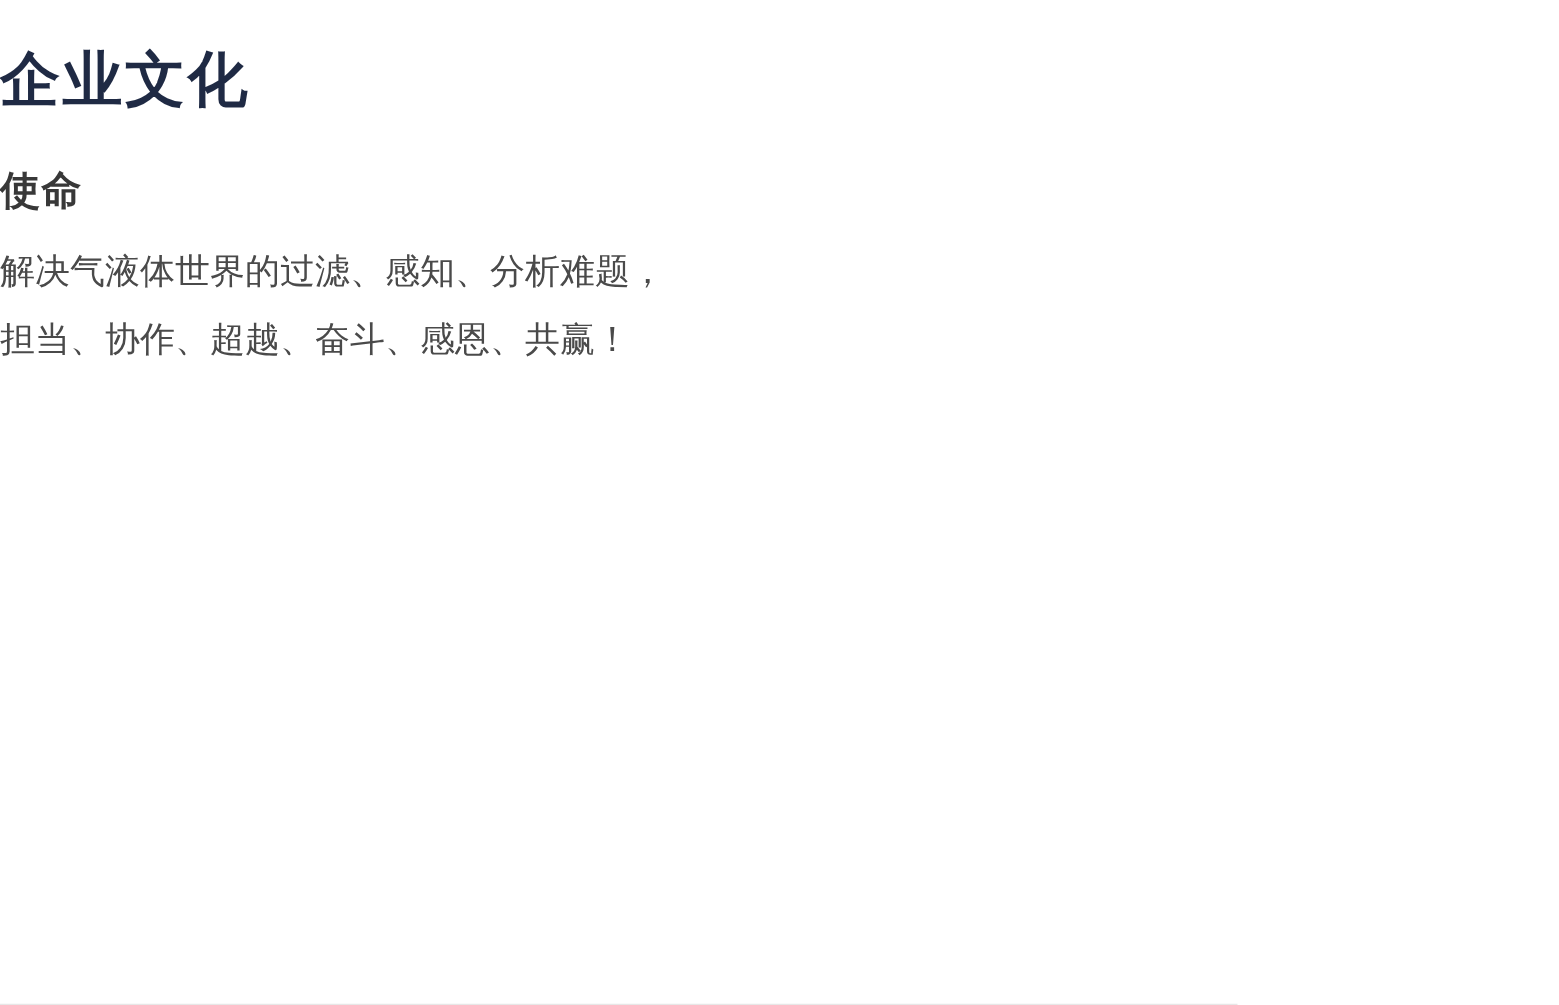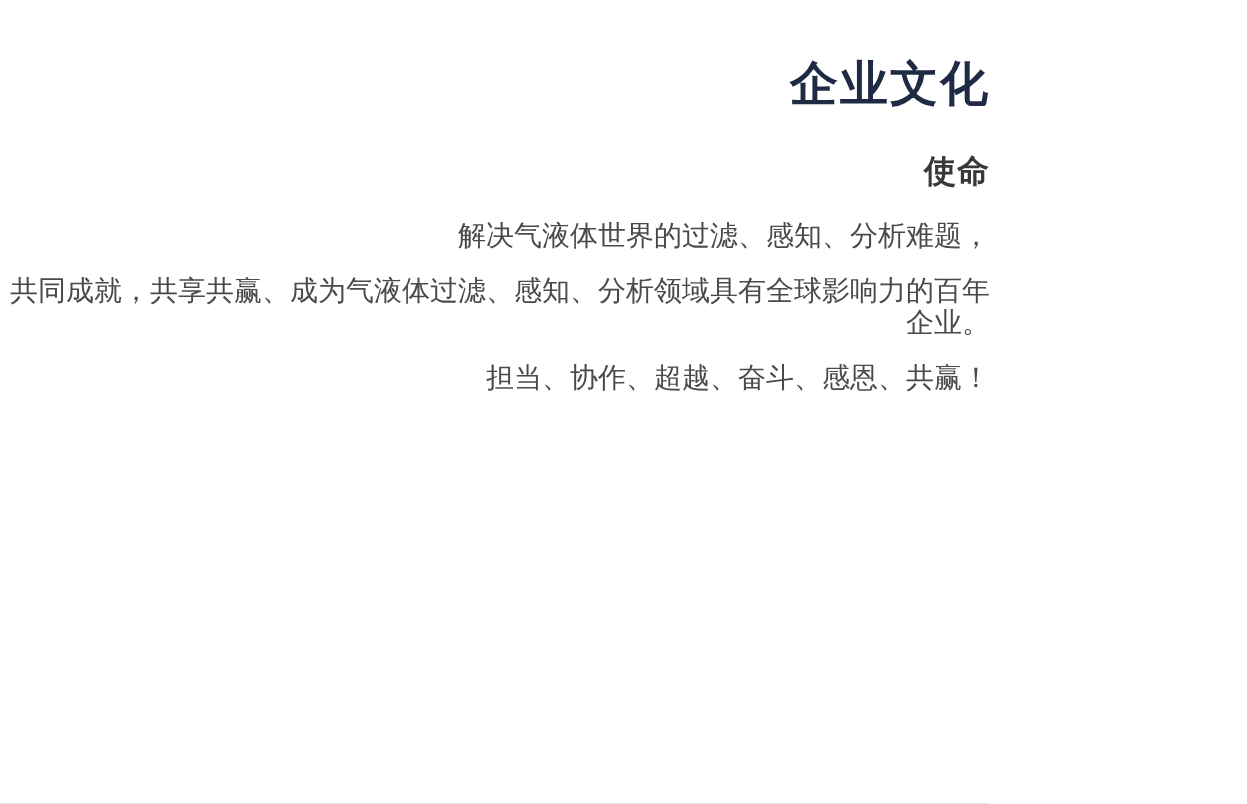--- a/index.html
+++ b/index.html
@@ -14,22 +14,22 @@
     width: 1247px;
     height: 804px;
     background: var(--bg-color);
     font-family: "Liberation Sans", sans-serif;
     overflow: hidden;
   }
   .page {
     position: relative;
     width: 990px;
     height: 804px;
-    padding-top: 55px;
-    text-align: right;
+    padding-top: 36px;
+    text-align: left;
     border-bottom: 1px solid var(--border-color);
   }
   .page-title {
     font-size: 48px;
     line-height: 58px;
     font-weight: 700;
     letter-spacing: 2px;
     color: var(--title-color);
     margin: 0 0 40px 0;
   }
@@ -58,20 +58,19 @@
 
   <section>
     <h2 class="section-heading">使命</h2>
     <p class="body-line">解决气液体世界的过滤、感知、分析难题，</p>
   </section>
 
   <section>
   </section>
 
   <section>
-    <p class="body-line">共同成就，共享共赢、成为气液体过滤、感知、分析领域具有全球影响力的百年企业。</p>
   </section>
 
   <section>
     <p class="body-line">担当、协作、超越、奋斗、感恩、共赢！</p>
   </section>
 
 </div>
 
 </body></html>

